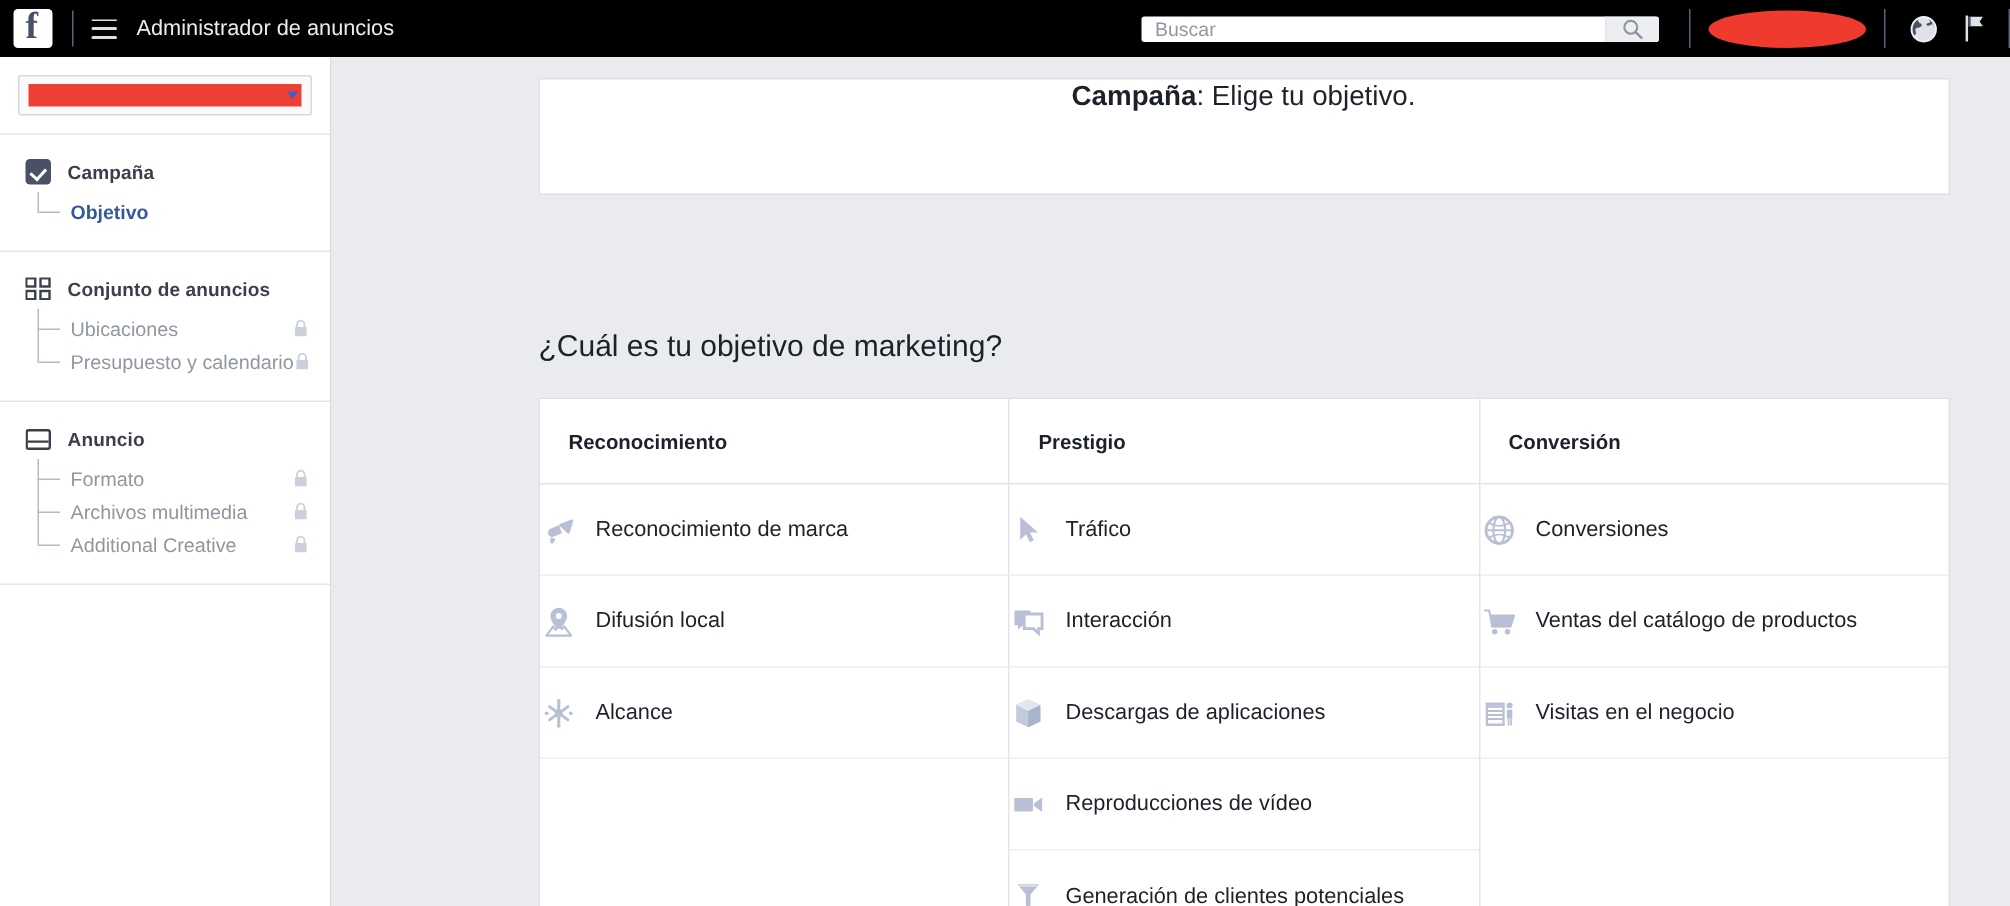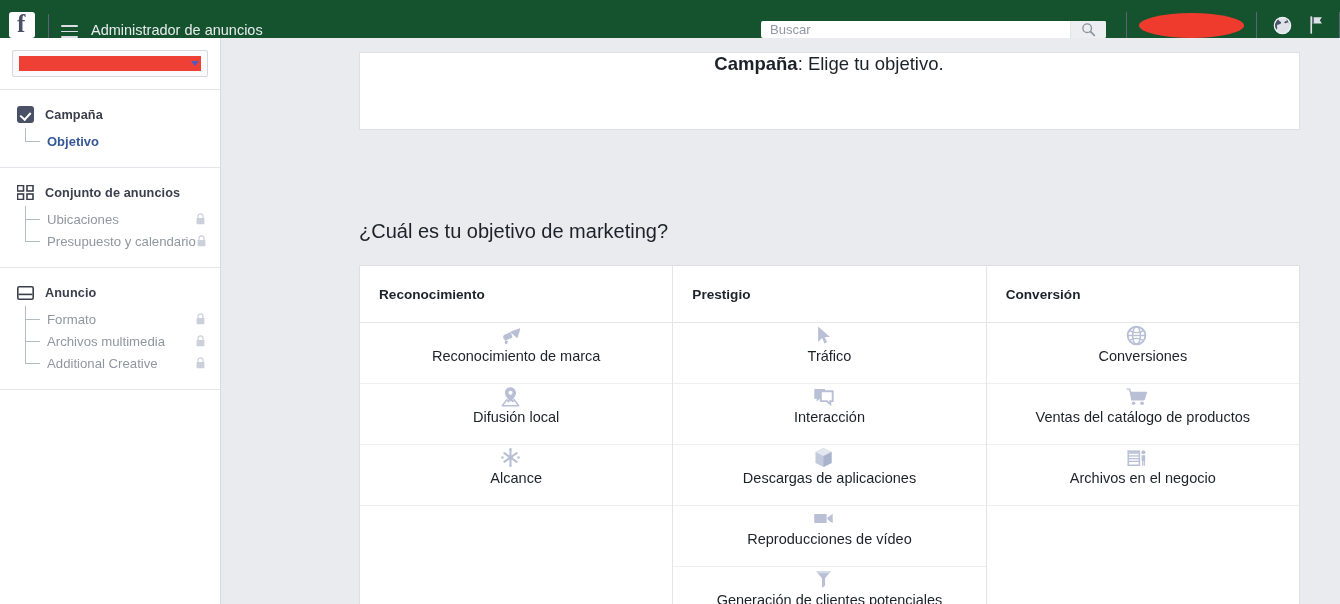--- a/index.html
+++ b/index.html
@@ -12,23 +12,23 @@
     font-family: "Liberation Sans", sans-serif;
     -webkit-font-smoothing: antialiased;
   }
 
   
   .topbar {
     position: absolute;
     top: 0; left: 0;
     width: 1340px;
     height: 38px;
-    background: #14532d;
-    display: flex;
-    align-items: flex-end;
+    background: #000000;
+    display: flex;
+    align-items: center;
     z-index: 20;
   }
   .fb-logo {
     width: 26px; height: 26px;
     margin-left: 9px;
     background: #ffffff;
     border-radius: 3px;
     position: relative;
     flex: 0 0 auto;
   }
@@ -338,21 +338,20 @@
     font-size: 13.6px;
     font-weight: bold;
     color: #1d2129;
   }
   .obj-row {
     height: 61px;
     display: flex;
     align-items: center;
     border-bottom: 1px solid #eceef1;
     cursor: pointer;
-    flex-direction: column;
   }
   .obj-icon {
     width: 25px; height: 25px;
     flex: 0 0 auto;
     margin-right: 12px;
     display: flex;
     align-items: center;
     justify-content: center;
   }
   .obj-icon svg { display: block; }
@@ -655,18 +654,18 @@
             <g stroke="#b9c0d6" stroke-width="1.4">
               <line x1="3.9" y1="10.4" x2="14.6" y2="10.4"></line>
               <line x1="3.9" y1="13.2" x2="14.6" y2="13.2"></line>
               <line x1="3.9" y1="16" x2="14.6" y2="16"></line>
             </g>
             <circle cx="19.2" cy="6.6" r="2.1" fill="#b9c0d6"></circle>
             <path d="M17.3 9.6h3.8v6h-3.8z" fill="#b9c0d6"></path>
             <path d="M17.9 15.4h1.2v5.2h-1.2zM19.6 15.4h1.2v5.2h-1.2z" fill="#b9c0d6"></path>
           </svg>
         </div>
-        <span class="obj-label">Archivos en el negocio</span>
+        <span class="obj-label">Visitas en el negocio</span>
       </div>
     </div>
 
   </div>
 </div>
 
 </body></html>

